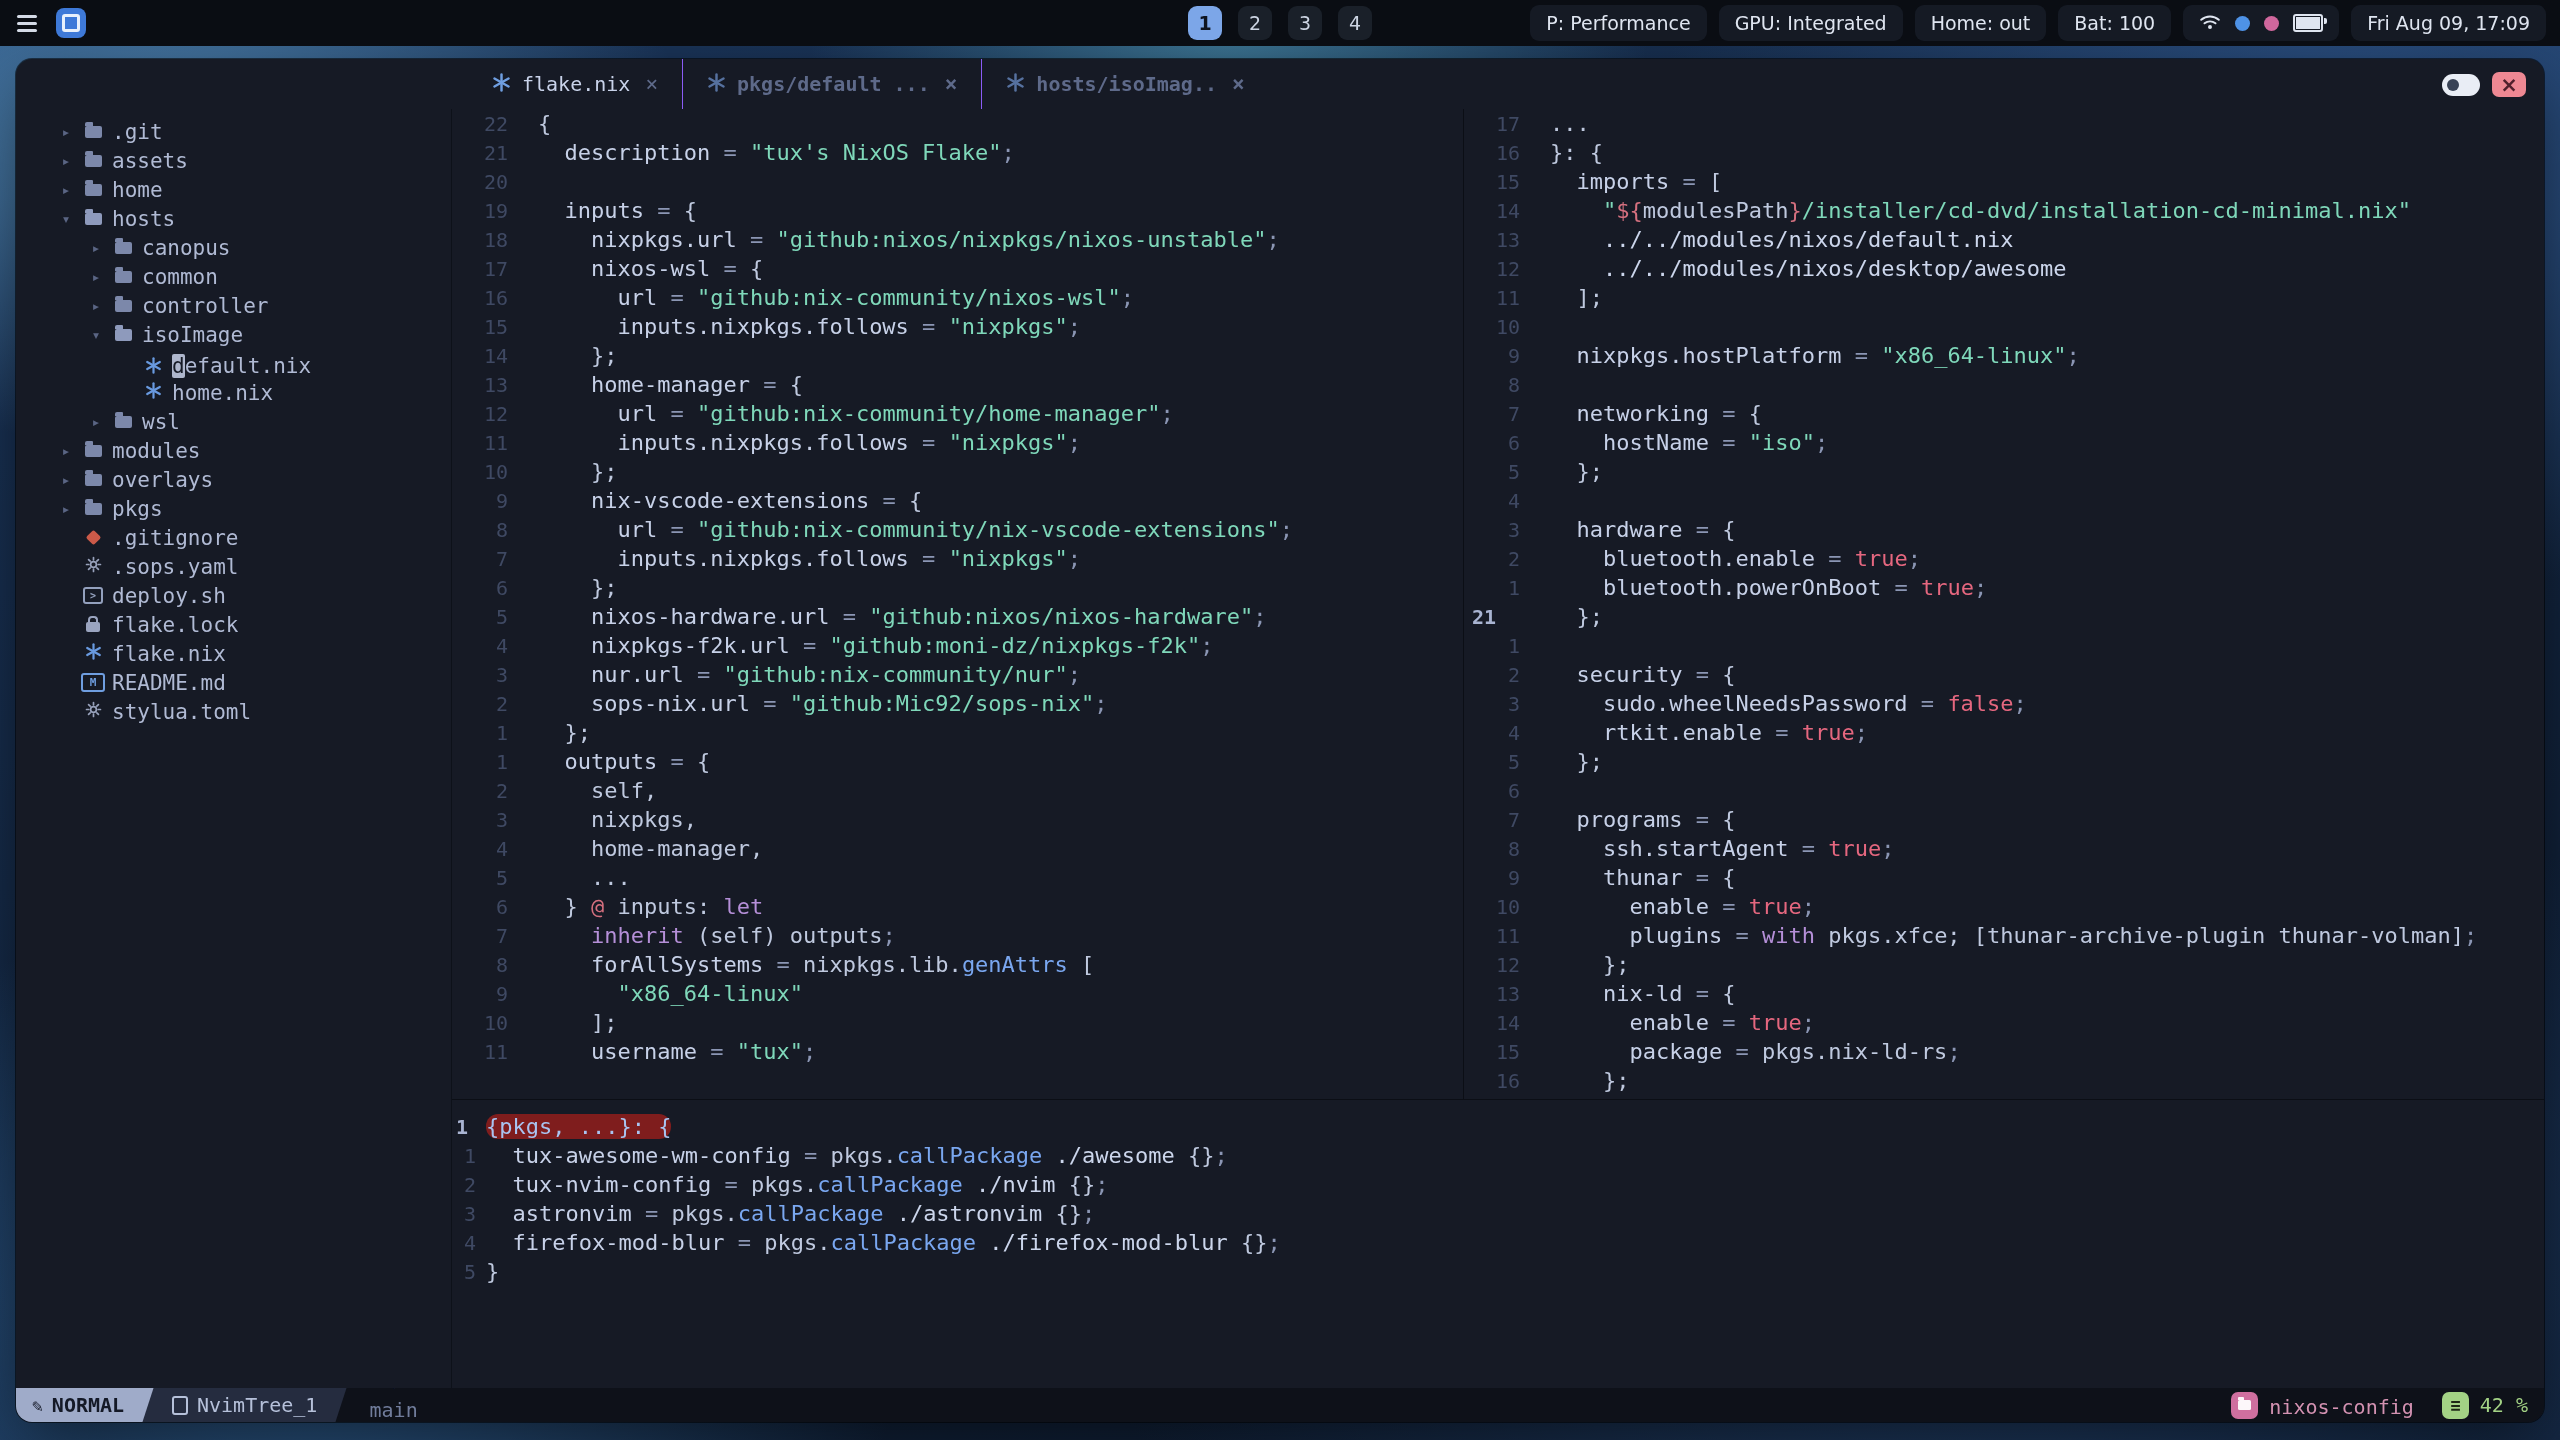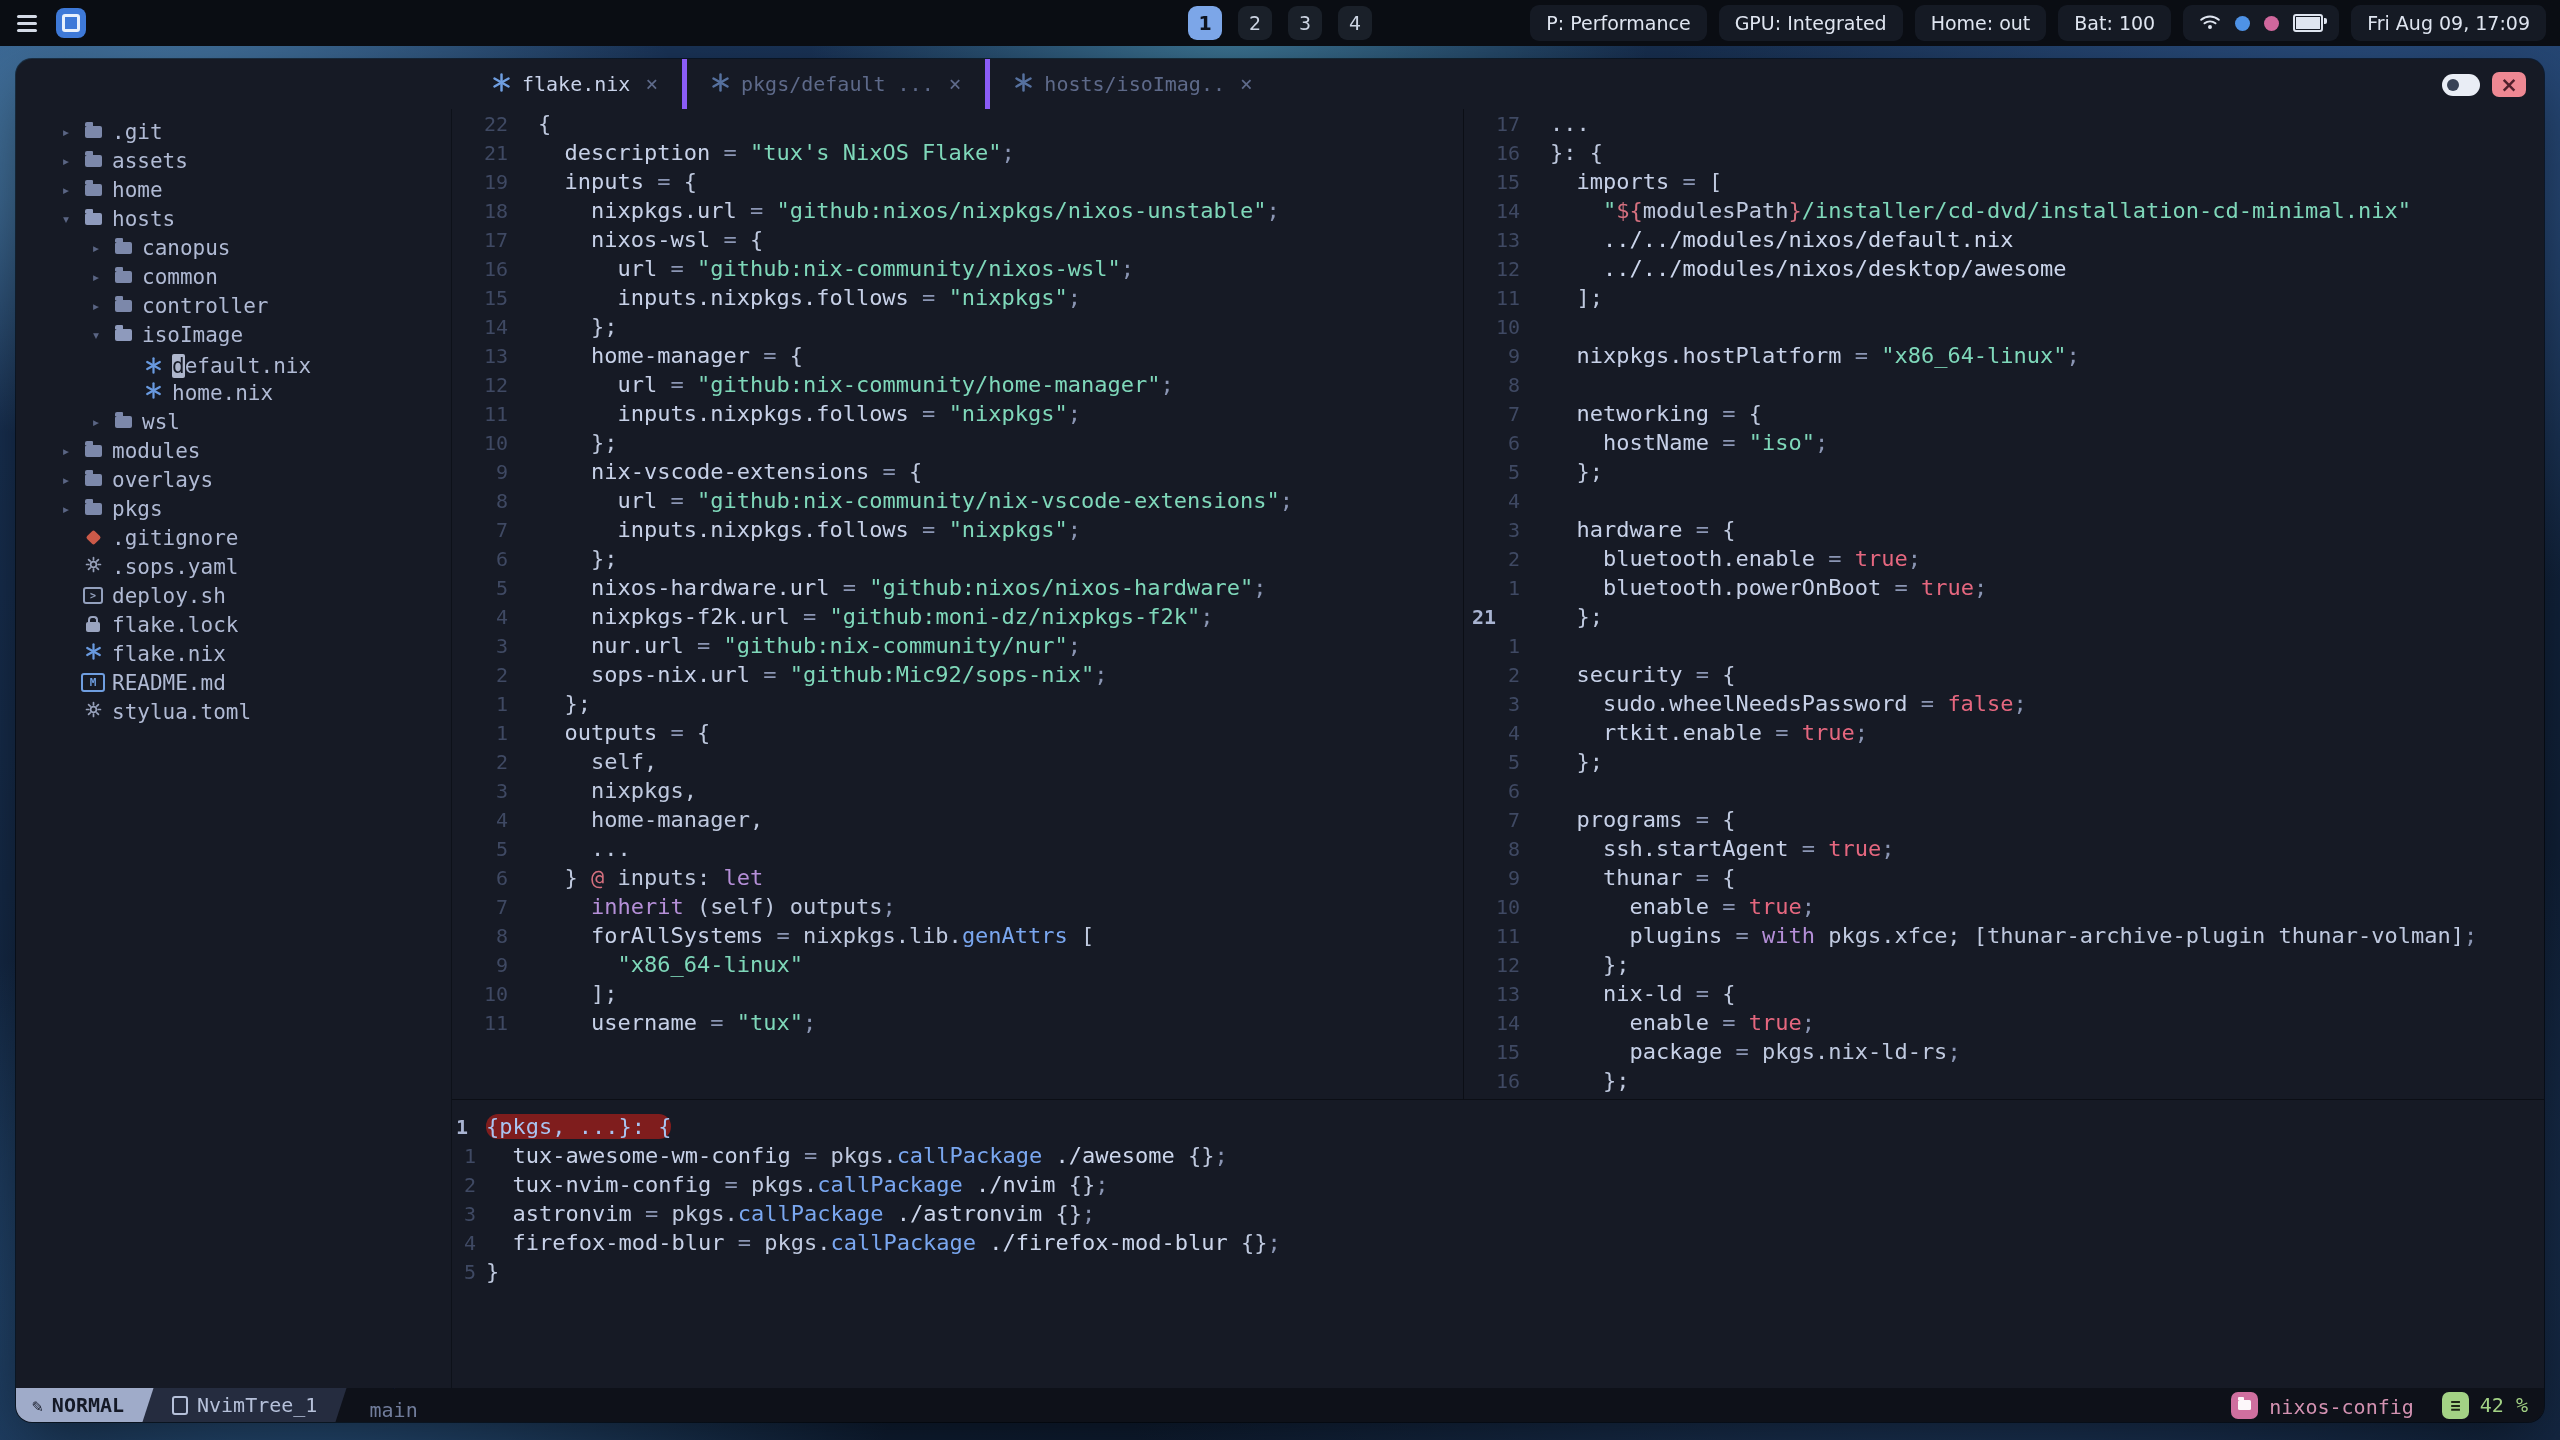--- a/index.html
+++ b/index.html
@@ -45,21 +45,21 @@
   .window{position:absolute;left:16px;top:59px;width:2528px;height:1363px;background:#161a25;
     border-radius:16px;overflow:hidden;box-shadow:0 24px 80px rgba(0,0,0,.6),0 0 0 1px rgba(0,0,0,.55);
     display:flex;flex-direction:column;}
 
   
   .tabline{height:50px;flex:0 0 50px;display:flex;align-items:stretch;position:relative;
     padding-left:452px;box-sizing:border-box;}
   .tabs{display:flex;align-items:stretch;}
   .tab{display:flex;align-items:center;gap:11px;padding:0 24px;
     font-family:"DejaVu Sans Mono","Liberation Mono",monospace;}
-  .tab + .tab{border-left:5px solid #8b5cf6;}
+  .tab + .tab{border-left:1px solid #8b5cf6;font-weight:bold;}
   .tab-label{font-size:20px;color:#5e6a8a;}
   .tab.active .tab-label{color:#c9d3ea;}
   .tab-close{color:#5e6a8a;font-size:21px;padding-left:4px;}
   .win-controls{position:absolute;right:18px;top:13px;display:flex;gap:12px;align-items:center;}
   .toggle{width:38px;height:22px;border-radius:11px;background:#e9edf5;position:relative;display:inline-block;}
   .toggle::after{content:"";position:absolute;left:5px;top:5px;width:12px;height:12px;border-radius:50%;background:#394356;}
   .close-btn{width:34px;height:25px;border-radius:7px;background:#ee8893;color:#50202c;
     display:flex;align-items:center;justify-content:center;font-size:21px;font-weight:bold;}
 
   
@@ -377,20 +377,24 @@
       <div class="editor">
         <div class="panes-top">
           <div class="pane pane-left">
               <div class="cl">
                 <span class="ln">22</span>
                 <span class="ct"><span class="tk-p">{</span></span>
               </div>
               <div class="cl">
                 <span class="ln">21</span>
                 <span class="ct"><span class="tk-a">  description</span><span class="tk-o"> = </span><span class="tk-s">"tux's NixOS Flake"</span><span class="tk-o">;</span></span>
+              </div>
+              <div class="cl">
+                <span class="ln">20</span>
+                <span class="ct"></span>
               </div>
               <div class="cl">
                 <span class="ln">19</span>
                 <span class="ct"><span class="tk-a">  inputs</span><span class="tk-o"> = </span><span class="tk-p">{</span></span>
               </div>
               <div class="cl">
                 <span class="ln">18</span>
                 <span class="ct"><span class="tk-a">    nixpkgs.url</span><span class="tk-o"> = </span><span class="tk-s">"github:nixos/nixpkgs/nixos-unstable"</span><span class="tk-o">;</span></span>
               </div>
               <div class="cl">

